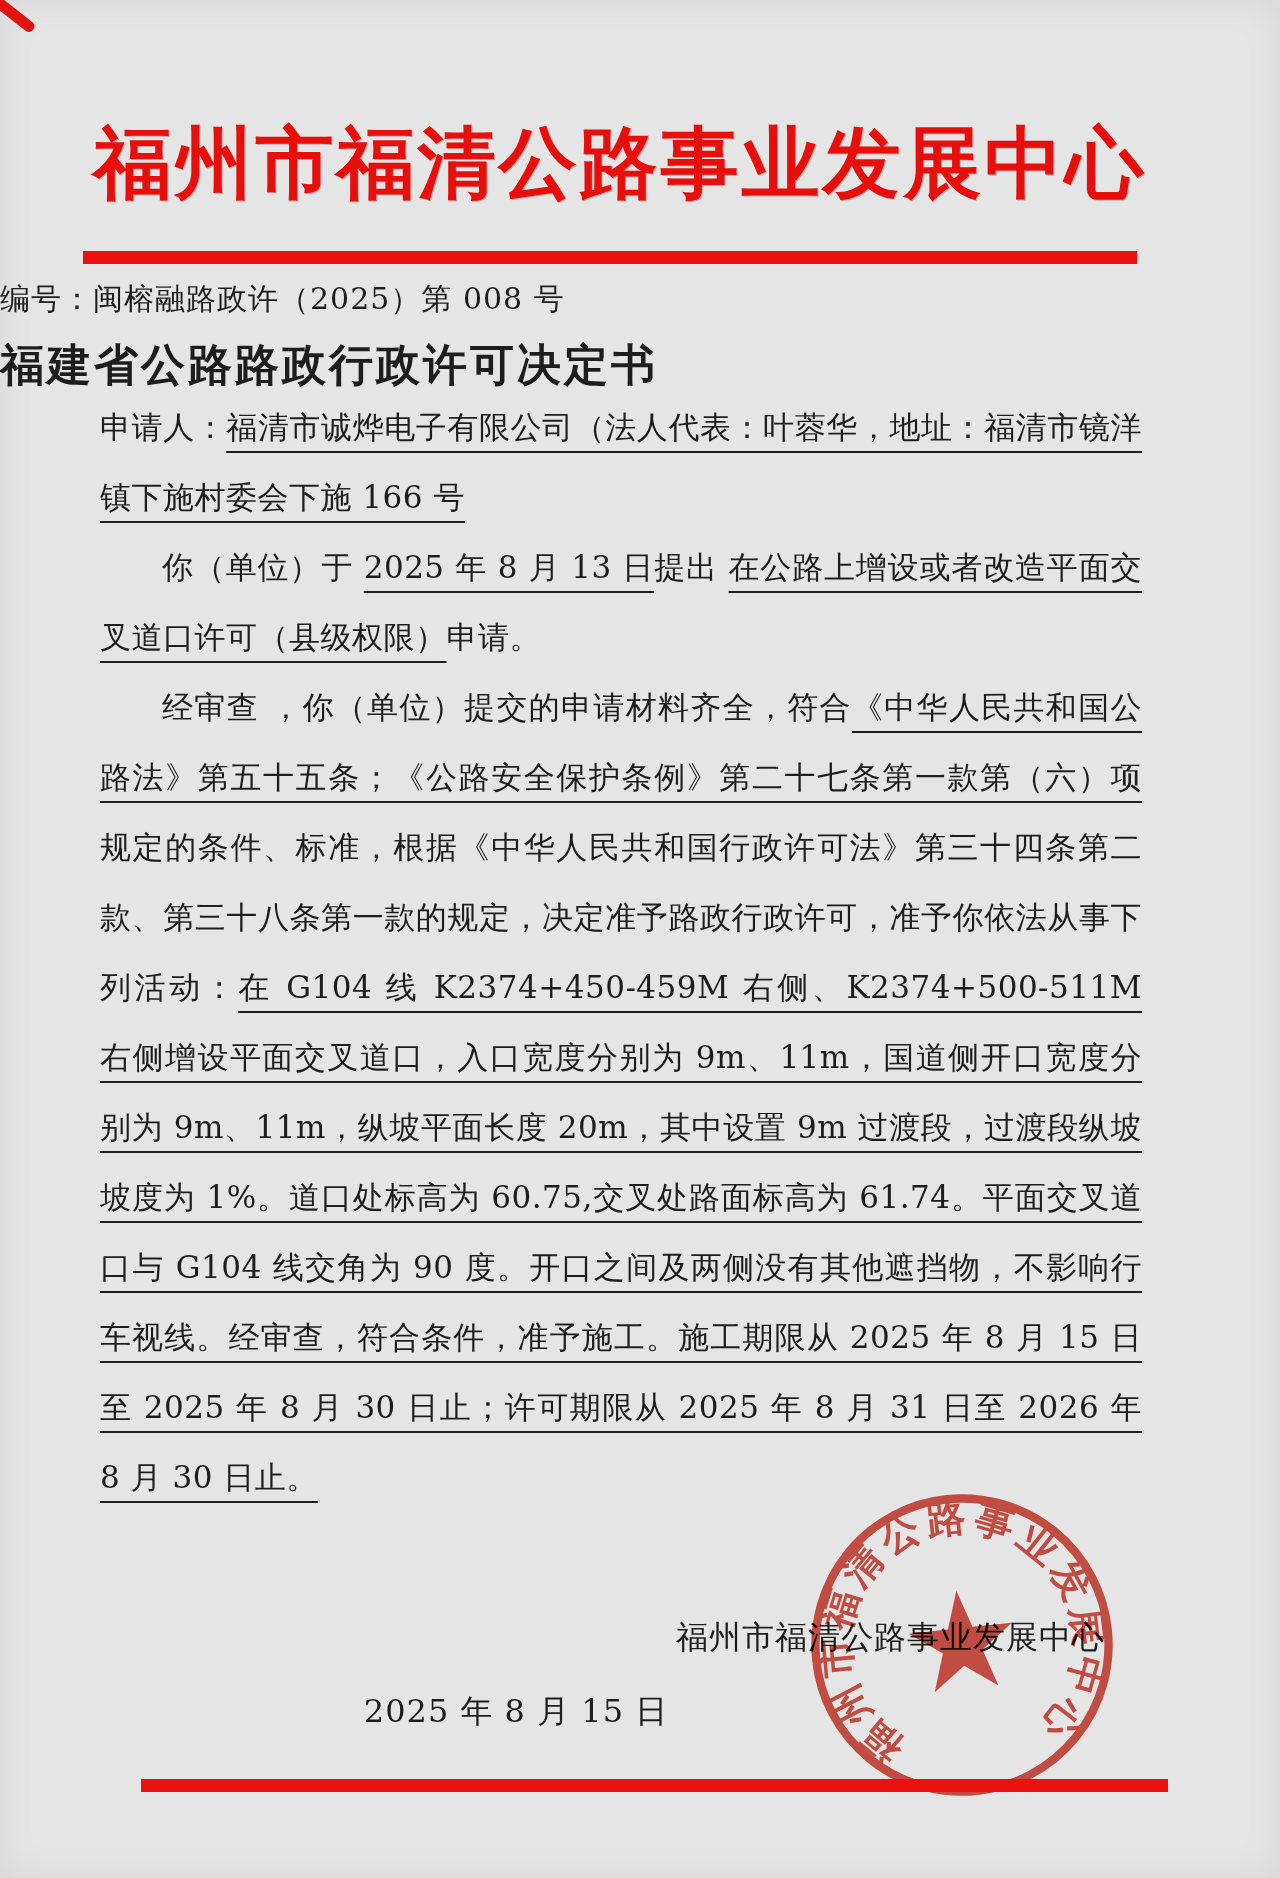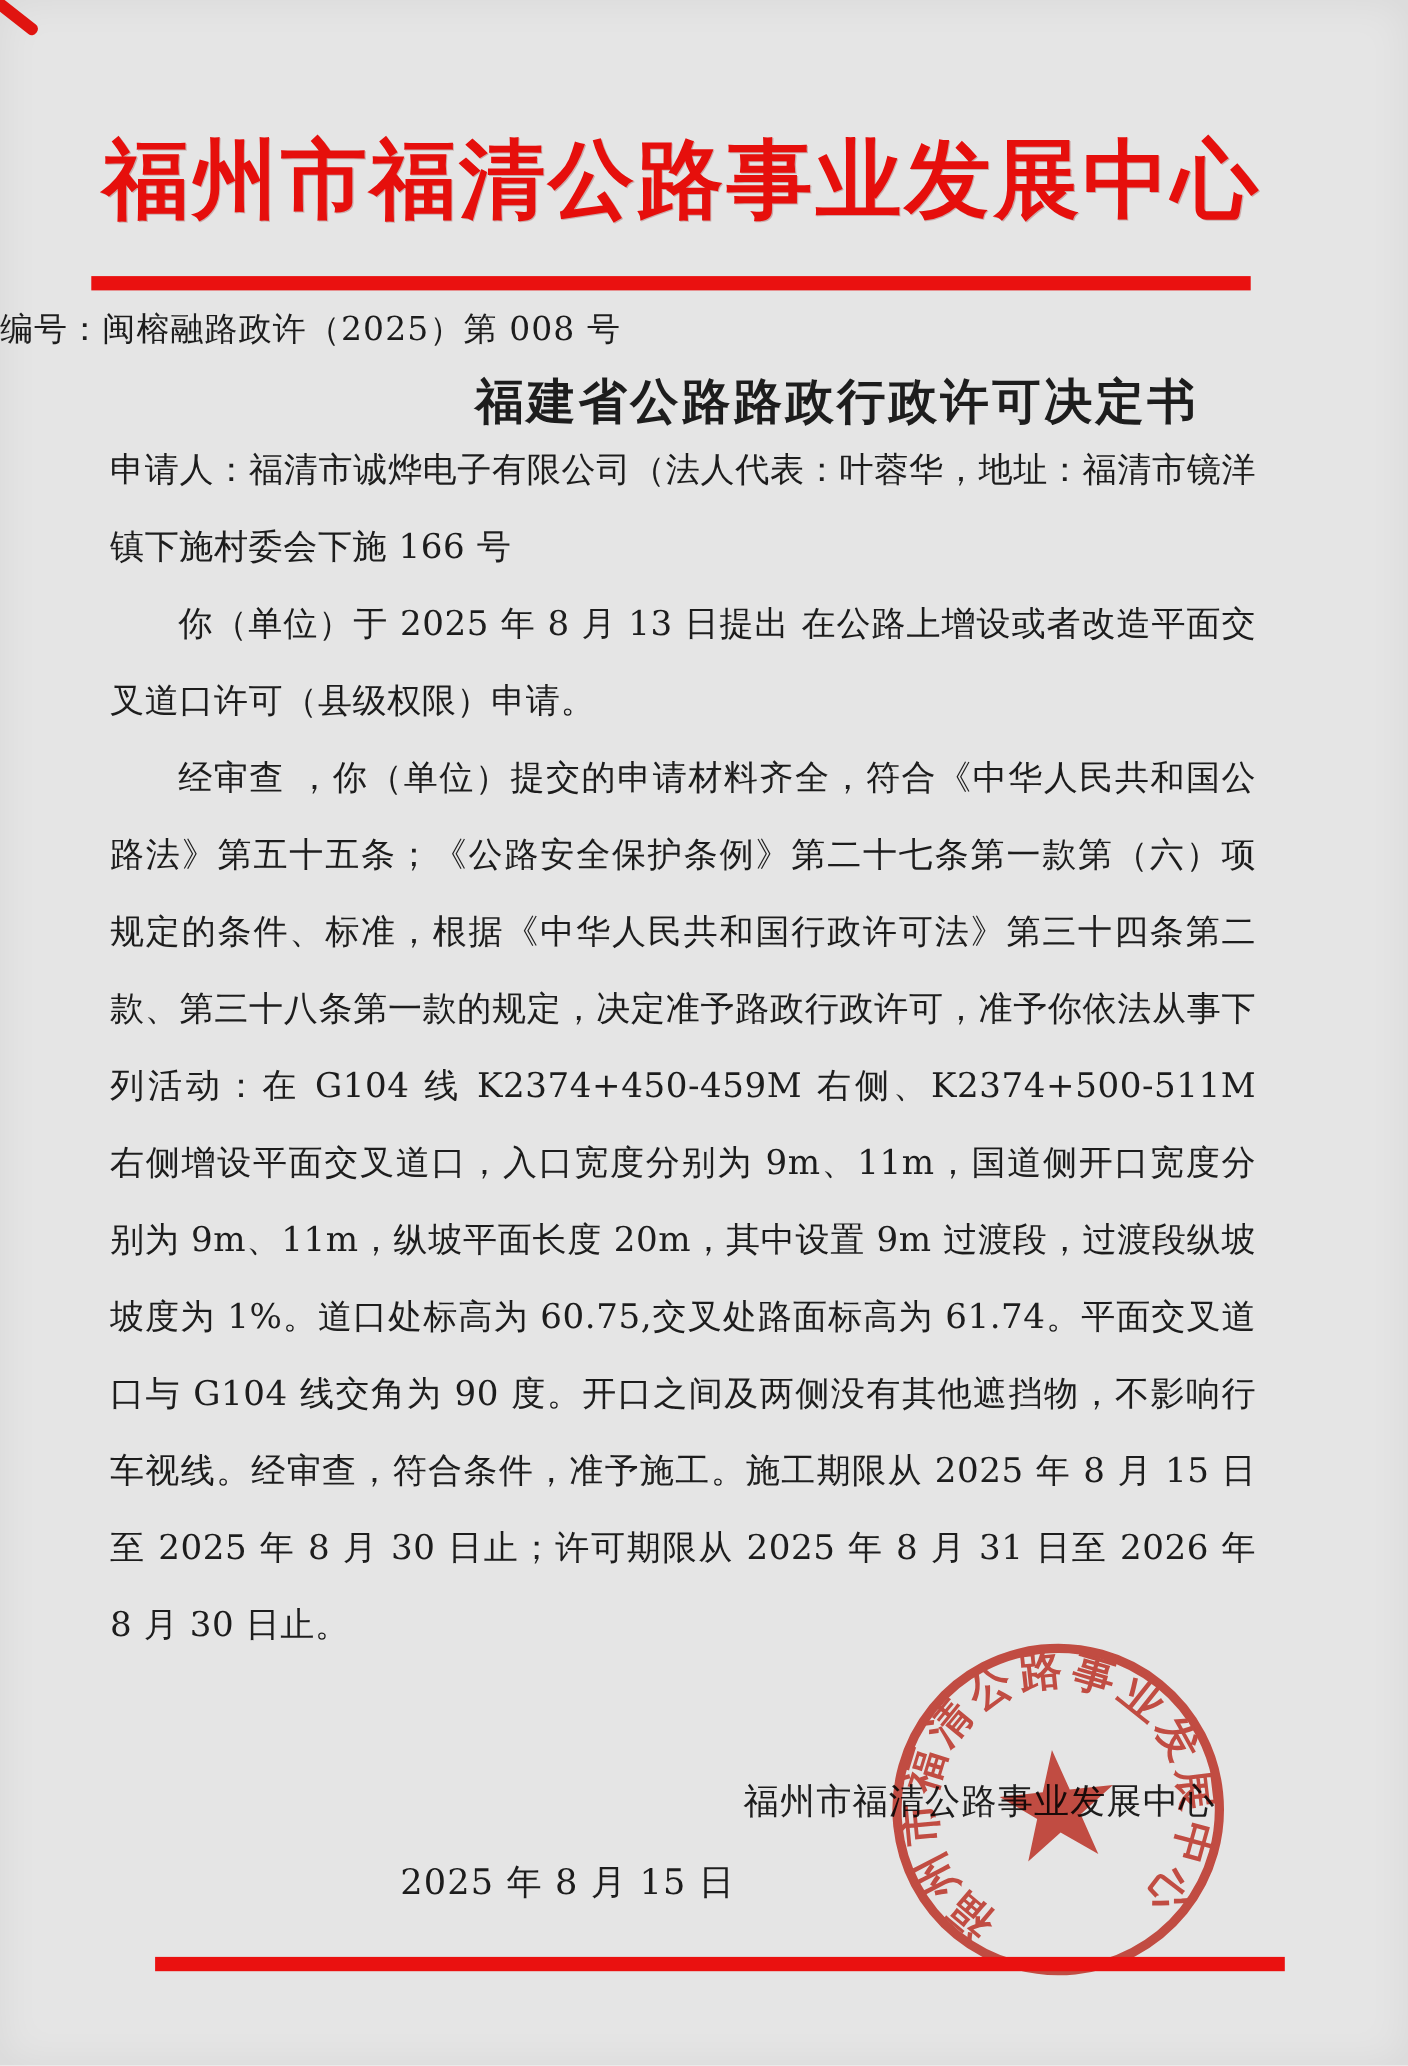--- a/index.html
+++ b/index.html
@@ -38,34 +38,35 @@
     background: #ea1110;
   }
   .doc-number {
     position: absolute; top: 279px; left: 0; right: 148px;
     text-align: left;
     font-size: 30px;
     letter-spacing: 1px;
   }
   .doc-title {
     position: absolute; top: 336px; left: 0; width: 1090px;
-    text-align: right;
+    text-align: left;
     font-size: 44px; font-weight: bold;
     letter-spacing: 3px;
   }
   .doc-body {
     position: absolute; top: 392px; left: 100px; width: 1042px;
     font-size: 31px;
     line-height: 70px;
     text-align: justify;
     letter-spacing: 0.5px;
   }
   .doc-body p { margin: 0; }
   .doc-body p.indent { text-indent: 62px; }
   .doc-body .u {
+    text-decoration: underline;
     text-decoration-thickness: 2px;
     text-underline-offset: 13px;
   }
   .signature {
     position: absolute; top: 1616px; left: 0; right: 175px;
     text-align: right;
     font-size: 32px;
     letter-spacing: 1px;
   }
   .date {

